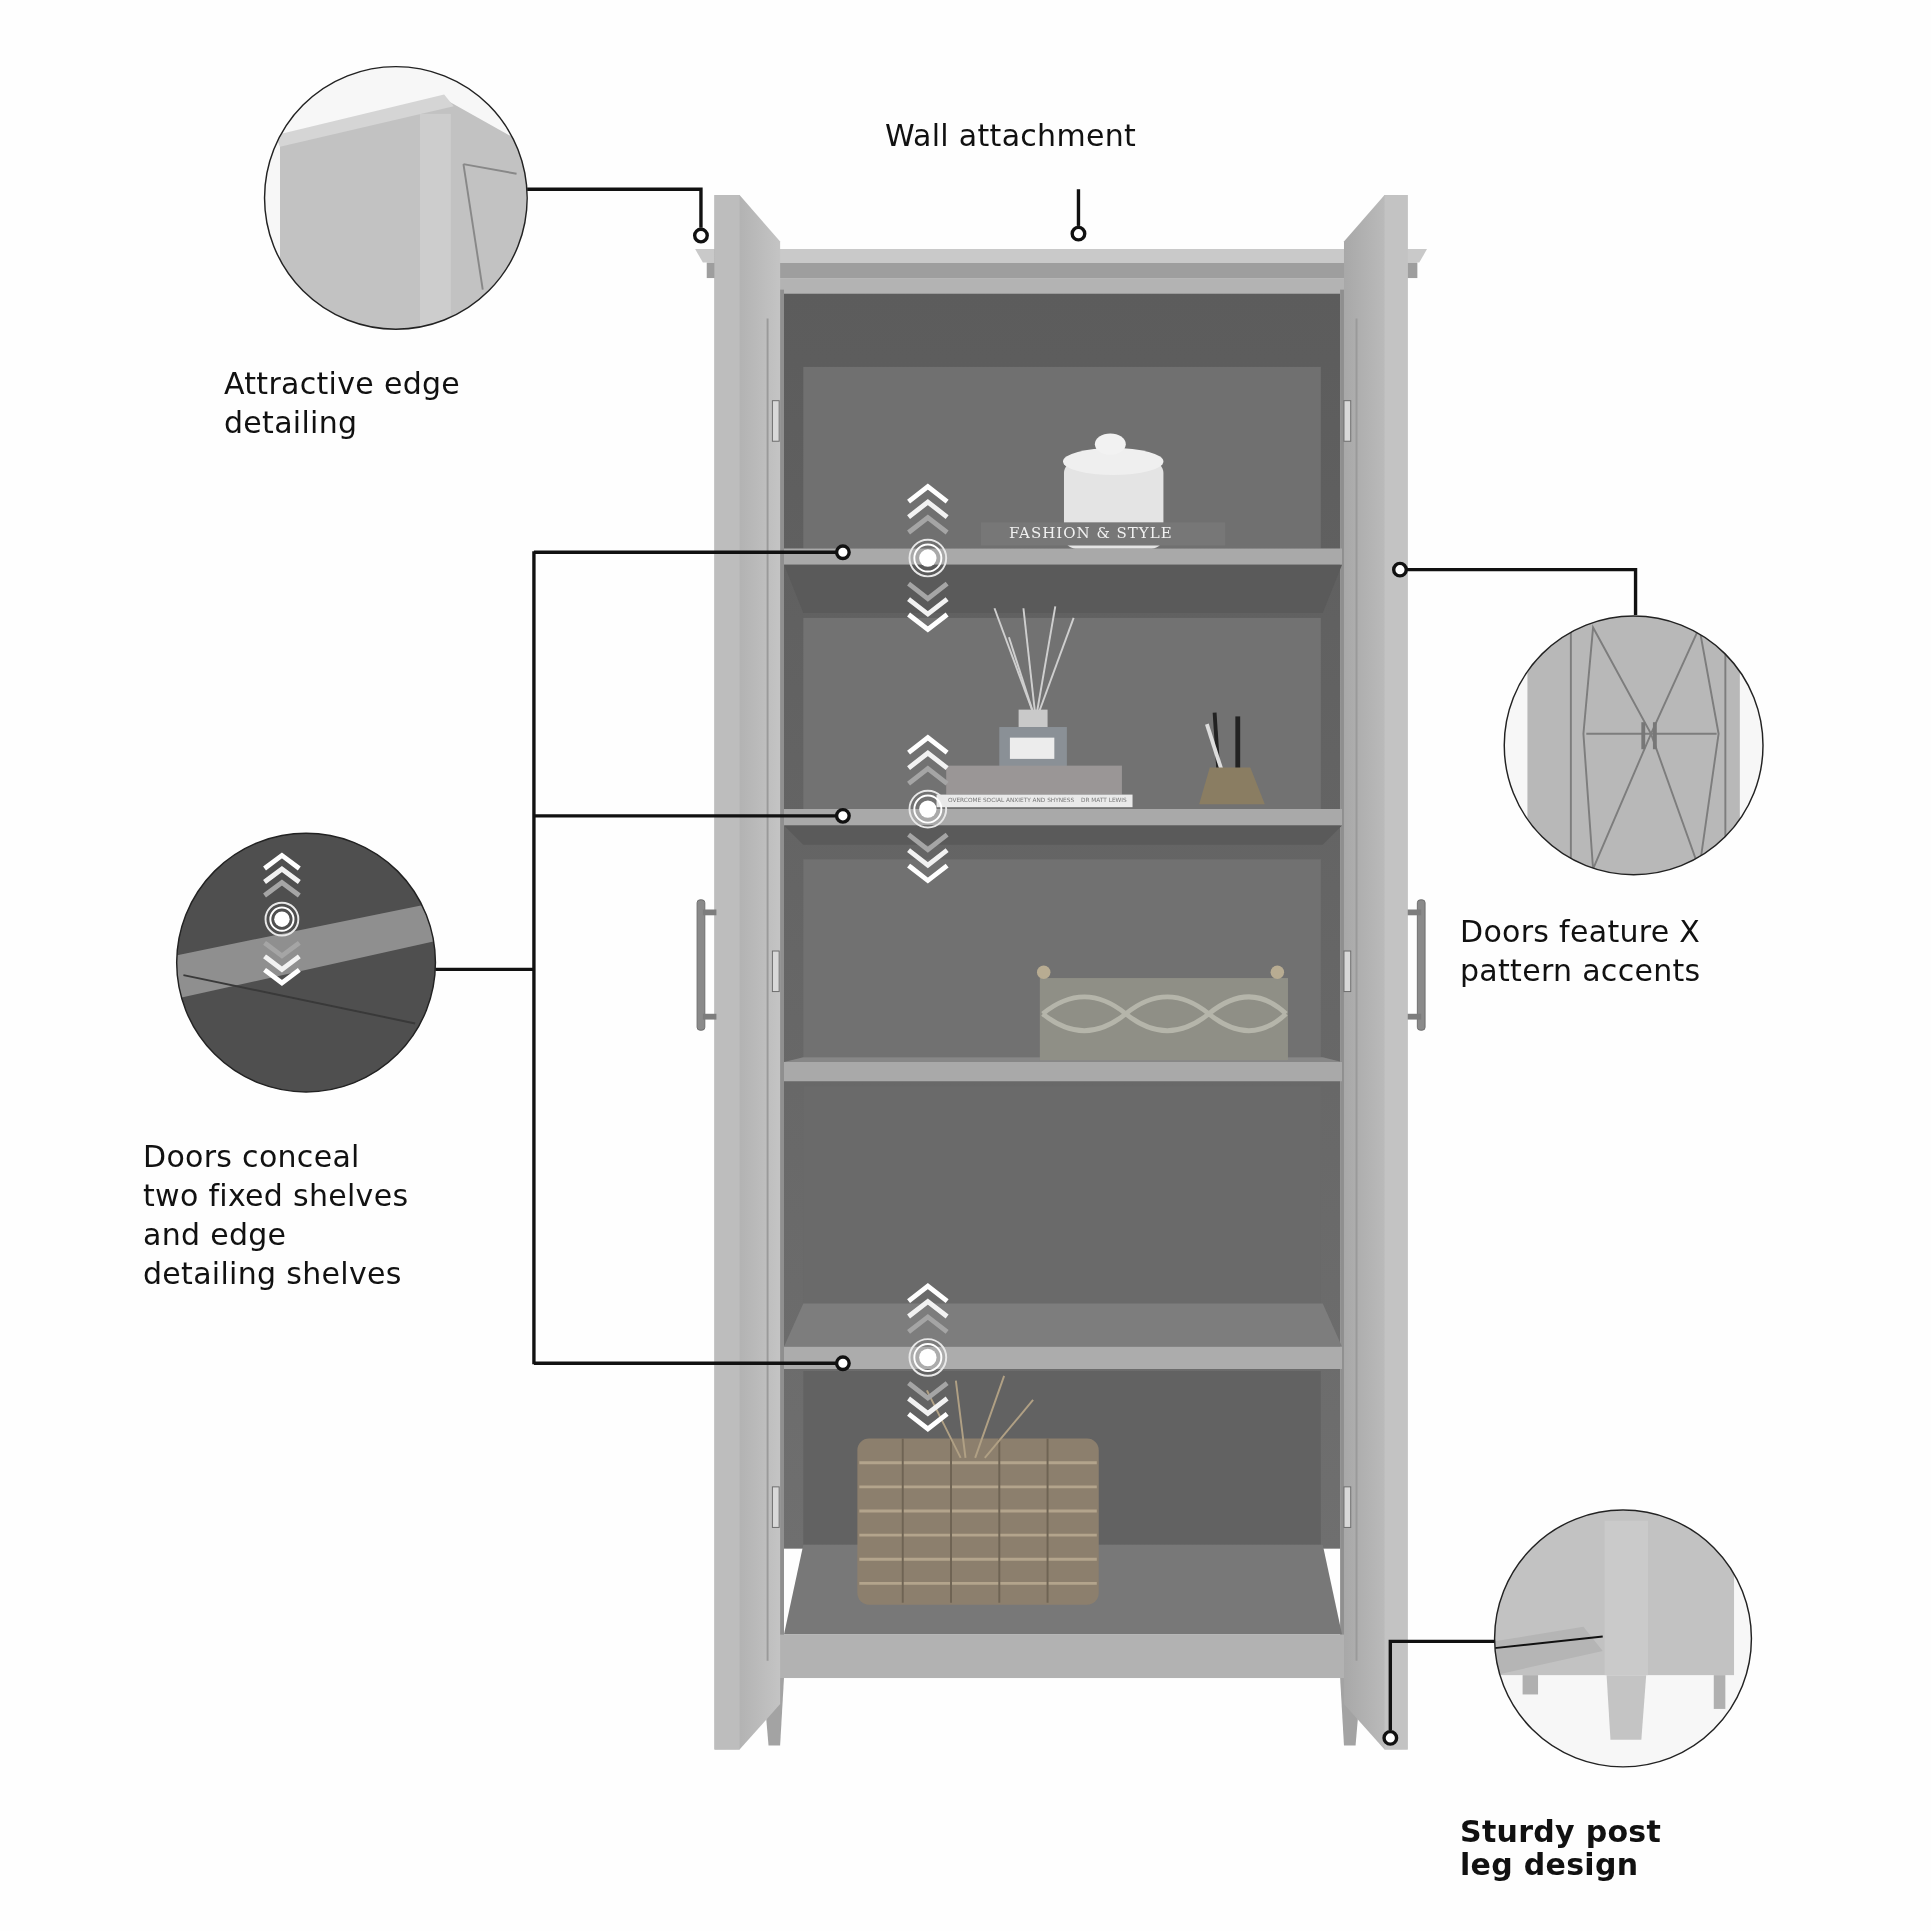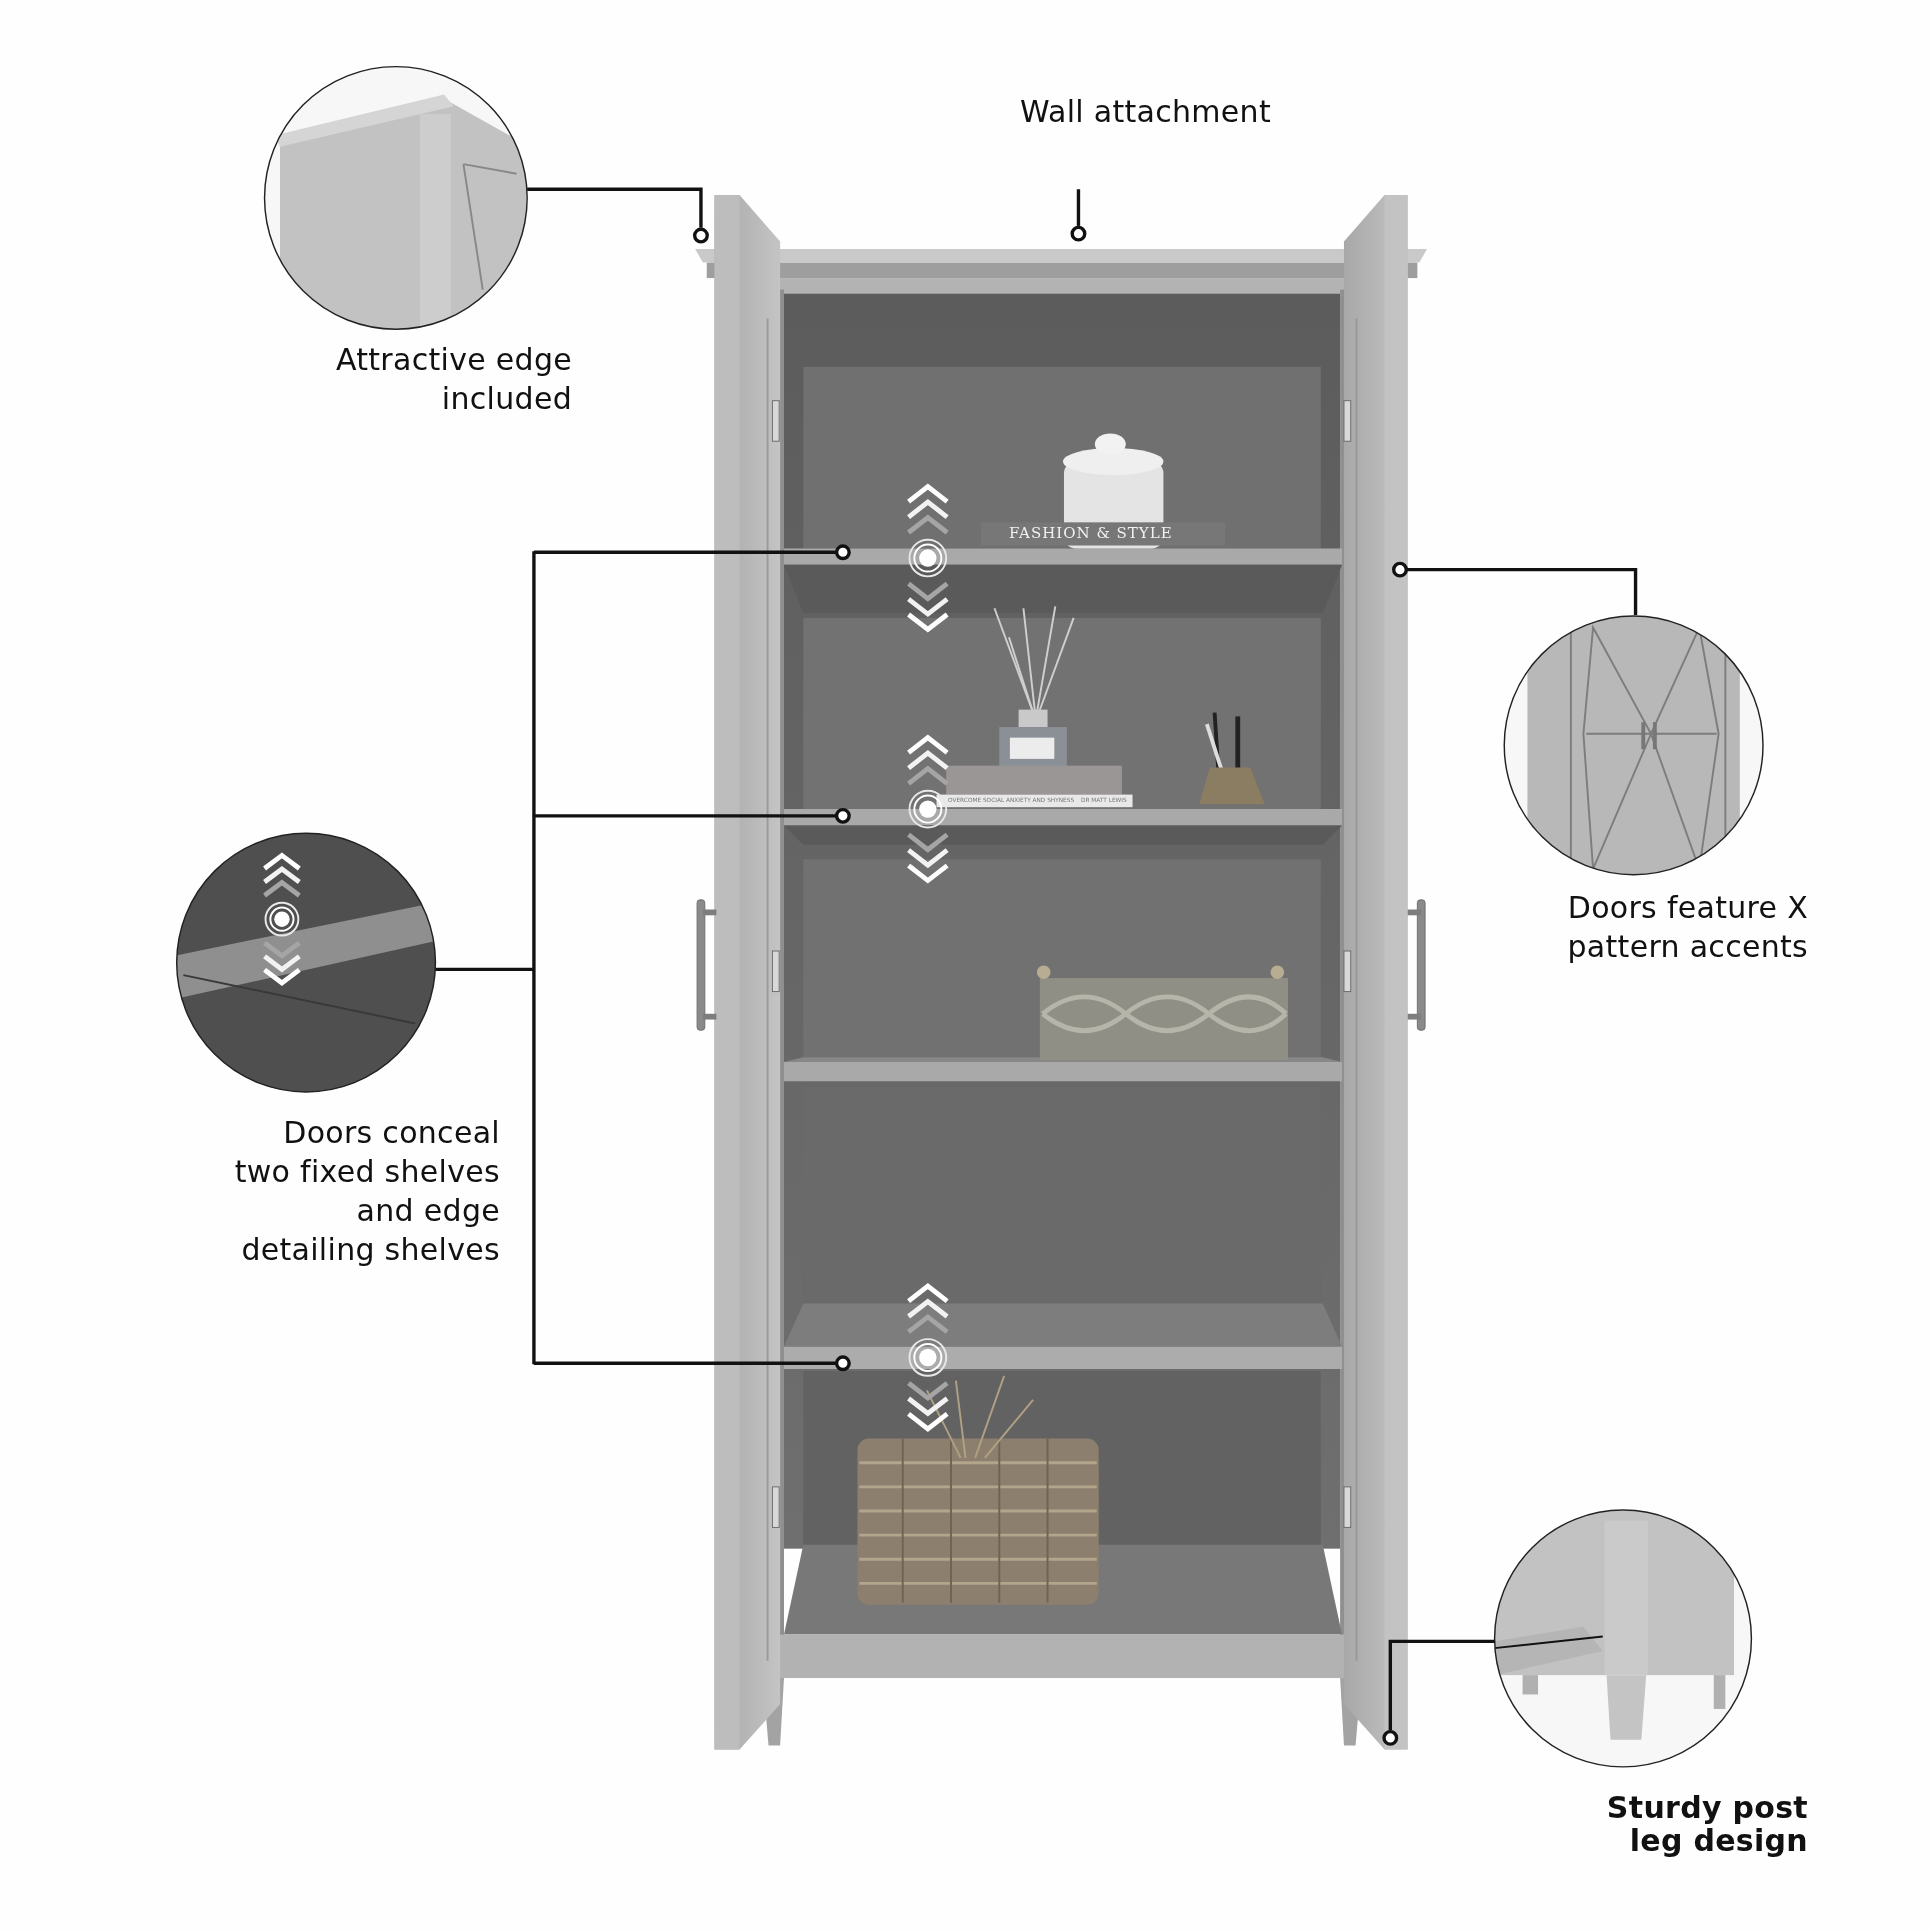--- a/index.html
+++ b/index.html
@@ -1,18 +1,18 @@
 <!DOCTYPE html>
 <html><head>
 <meta charset="utf-8">
 <style>
   html, body { margin:0; padding:0; }
   body { width:1931px; height:1931px; background:#fefefe; position:relative; overflow:hidden;
          font-family:"DejaVu Sans", sans-serif; }
-  .label { position:absolute; text-align:right; color:#111; font-weight:500; font-size:30px; line-height:39px; letter-spacing:0.3px; }
+  .label { position:absolute; text-align:left; color:#111; font-weight:500; font-size:30px; line-height:39px; letter-spacing:0.3px;margin-top:24px; }
   .label span { display:block; }
   svg { position:absolute; left:0; top:0; }
   .book-spine { position:absolute; color:#f1f1f1; font-family:"DejaVu Serif", serif; white-space:nowrap; }
 </style>
 </head>
 <body>
 
 <svg width="1931" height="1931" viewBox="0 0 2000 2000">
   <defs>
     <linearGradient id="interiorGrad" x1="0" y1="0" x2="0" y2="1">
@@ -307,21 +307,21 @@
 <div class="book-spine" style="left:1009px; top:524px; font-size:15px; letter-spacing:1px;">FASHION &amp; STYLE</div>
 <div class="book-spine" style="left:948px; top:797px; font-size:5.8px; color:#777; font-family:'DejaVu Sans',sans-serif;">OVERCOME SOCIAL ANXIETY AND SHYNESS</div>
 <div class="book-spine" style="left:1081px; top:797px; font-size:5.8px; color:#777; font-family:'DejaVu Sans',sans-serif;">DR MATT LEWIS</div>
 
 <div class="label" style="left:885px; top:92px; width:386px;">
   <span>Wall attachment</span>
 </div>
 
 <div class="label" style="left:224px; top:340px; width:348px;">
   <span>Attractive edge</span>
-  <span>included</span>
+  <span>detailing</span>
 </div>
 
 <div class="label" style="left:1460px; top:888px; width:348px;">
   <span>Doors feature X</span>
   <span>pattern accents</span>
 </div>
 
 <div class="label" style="left:143px; top:1113px; width:357px;">
   <span>Doors conceal</span>
   <span>two fixed shelves</span>

